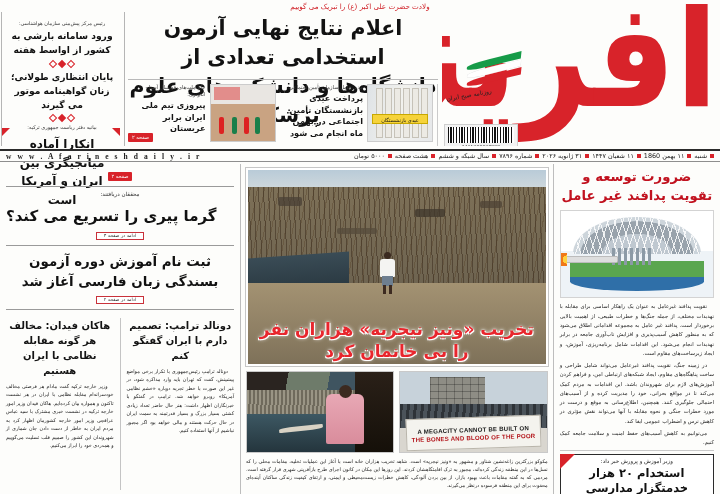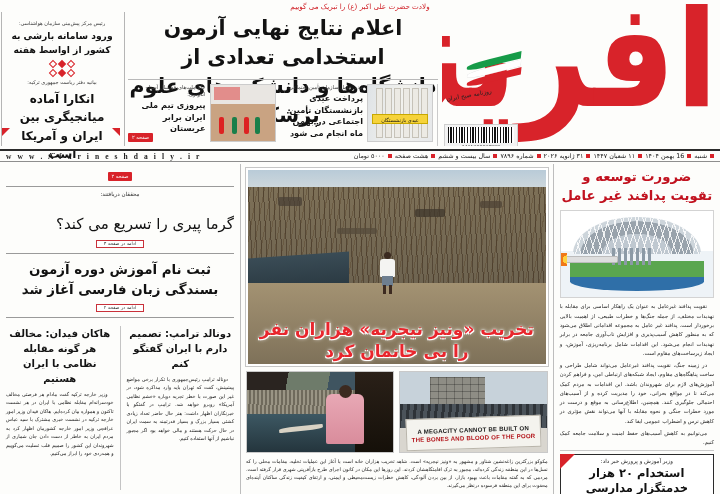--- a/index.html
+++ b/index.html
@@ -257,21 +257,21 @@
   .ll-head { font-size: 18px; font-weight: 700; color: #111; text-align: center; line-height: 1.45; letter-spacing: -.3px; }
   .cont-tag {
     margin: 4px auto 0 auto; display: flex; align-items: center; justify-content: center; gap: 3px;
   }
   .cont-pill {
     border: 1px solid #c9313a; color: #333; font-size: 4.6px; padding: .5px 7px;
     position: relative; background: #fff;
   }
   .div-rule { border-top: 1px solid #9a9a9a; margin: 5px 0 4px 0; }
   .ll-kicker { font-size: 5.6px; color: #2c2c2c; text-align: center; }
-  .ll-head2 { font-size: 15px; font-weight: 400; color: #111; text-align: right; line-height: 1.45; margin-top: 17px; }
+  .ll-head2 { font-size: 15px; font-weight: 700; color: #111; text-align: left; line-height: 1.45; margin-top: 9px; }
   .ll-head3 { font-size: 13.4px; font-weight: 700; color: #111; text-align: center; line-height: 1.5; margin-top: 2px; }
   .two-col { display: flex; flex-direction: row; gap: 6px; margin-top: 4px; flex: 1; }
   .tc { flex: 1; border-left: 1px solid #c4c4c4; padding-left: 6px; }
   .tc:last-child { border-left: none; padding-left: 0; }
   .tc-title { font-size: 10px; font-weight: 700; color: #141414; text-align: center; line-height: 1.5; }
   .tc-body { margin-top: 4px; font-size: 4.9px; line-height: 1.72; color: #202020; text-align: justify; }
   .tc-body p { text-indent: 6px; }
 </style>
 </head>
 <body>
@@ -344,20 +344,23 @@
     <div>
       <div style="font-size:5px; color:#333; line-height:1.4;">رئیس مرکز پیش‌بینی سازمان هواشناسی:</div>
       <div style="font-size:9.2px; font-weight:700; color:#111; line-height:1.55; margin-top:2px;">ورود سامانه بارشی به کشور از اواسط هفته</div>
     </div>
     <div style="margin:3px 0; display:flex; justify-content:center; gap:3px; align-items:center;">
       <span style="width:6px;height:6px;border:1px solid #d8232a;transform:rotate(45deg);display:inline-block;"></span>
       <span style="width:6px;height:6px;background:#d8232a;transform:rotate(45deg);display:inline-block;"></span>
       <span style="width:6px;height:6px;border:1px solid #d8232a;transform:rotate(45deg);display:inline-block;"></span>
     </div>
 
+    <div>
+      <div style="font-size:9.2px; font-weight:700; color:#111; line-height:1.55;">پایان انتظاری طولانی؛ زنان گواهینامه موتور می گیرند</div>
+    </div>
     <div style="margin:3px 0; display:flex; justify-content:center; gap:3px; align-items:center;">
       <span style="width:6px;height:6px;border:1px solid #d8232a;transform:rotate(45deg);display:inline-block;"></span>
       <span style="width:6px;height:6px;background:#d8232a;transform:rotate(45deg);display:inline-block;"></span>
       <span style="width:6px;height:6px;border:1px solid #d8232a;transform:rotate(45deg);display:inline-block;"></span>
     </div>
 
     <div>
       <div style="font-size:5px; color:#333; line-height:1.4;">بیانیه دفتر ریاست جمهوری ترکیه:</div>
       <div style="font-size:12px; font-weight:700; color:#111; line-height:1.55; margin-top:4px;">انکارا آماده میانجیگری بین ایران و آمریکا است</div>
     </div>
@@ -367,29 +370,29 @@
   <div style="position:absolute; top:128px; left:112px; width:0;height:0;border-top:8px solid #d8232a;border-left:8px solid transparent;"></div>
 
   <div style="position:absolute; top:12px; left:124px; height:134px; width:1px; background:#b5b5b5;"></div>
   <div style="position:absolute; top:12px; left:1px; height:134px; width:1px; background:#b5b5b5;"></div>
 
   <div class="datestrip">
     <div class="date-items">
       <span class="dsep"></span>
         <span>شنبه</span>
       <span class="dsep"></span>
-        <span>16 بهمن ۱۴۰۴</span>
+        <span>۱۱ بهمن 1860</span>
       <span class="dsep"></span>
         <span>۱۱ شعبان ۱۴۴۷</span>
       <span class="dsep"></span>
         <span>۳۱ ژانویه ۲۰۲۶</span>
       <span class="dsep"></span>
         <span>شماره ۷۸۹۶</span>
       <span class="dsep"></span>
-        <span>سال بیست و ششم</span>
+        <span>سال شبکه و ششم</span>
       <span class="dsep"></span>
         <span>هشت صفحه</span>
       <span class="dsep"></span>
         <span>۵۰۰۰ تومان</span>
     </div>
     <div class="website">w w w . A f a r i n e s h d a i l y . i r</div>
   </div>
 
   <div class="body-area">
 

